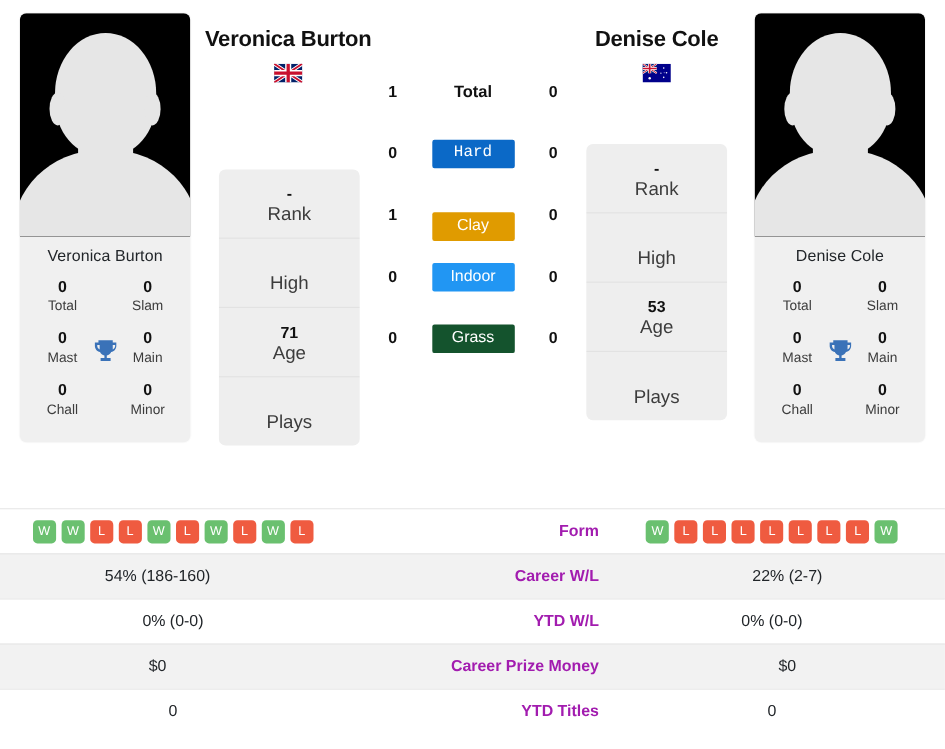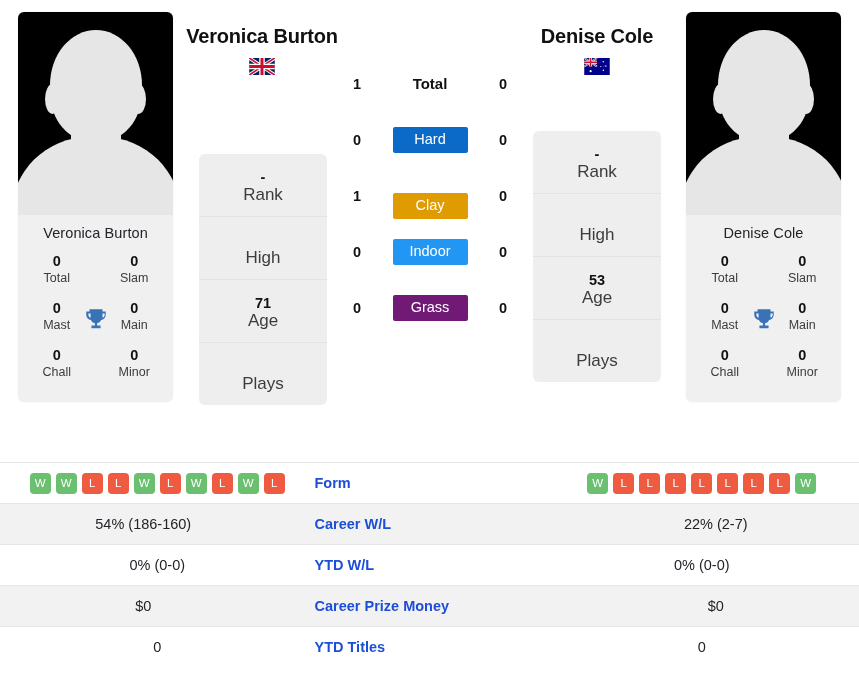--- a/index.html
+++ b/index.html
@@ -133,22 +133,22 @@
   
   .tbl { position: absolute; left: 0; top: 462px; width: 859px; }
   .t-row {
     display: flex; align-items: center;
     height: 41px;
     border-top: 1px solid #e6e6e6;
   }
   .t-row.alt { background: #f2f2f2; gap: 28px; }
   .t-left, .t-right { flex: 1; text-align: center; font-size: 14.5px; color: #212529; }
   .t-mid {
-    width: 230px; text-align: left;
-    font-size: 14.5px; font-weight: bold; color: #1d4ed8;
+    width: 230px; text-align: right;
+    font-size: 14.5px; font-weight: bold; color: #a21caf;
   }
   .form-row { height: 41px; }
   .form-cell { display: flex; justify-content: center; gap: 5px; }
   .fb {
     width: 21px; height: 21px; border-radius: 4px;
     color: #ffffff; font-size: 11.5px;
     display: flex; align-items: center; justify-content: center;
   }
   .fb.W { background: #6ac06f; }
   .fb.L { background: #ef5b40; }
@@ -240,42 +240,42 @@
       <div class="s-row">
         <div class="s-num">1</div>
         <div class="s-mid">
           <span class="s-plain">Total</span>
         </div>
         <div class="s-num">0</div>
       </div>
       <div class="s-row">
         <div class="s-num">0</div>
         <div class="s-mid">
-          <span class="s-badge" style="background: rgb(11, 105, 199);">Hard</span>
+          <span class="s-badge" style="background: rgb(11, 105, 199); font-family: Liberation Mono, monospace;">Hard</span>
         </div>
         <div class="s-num">0</div>
       </div>
       <div class="s-row">
         <div class="s-num">1</div>
         <div class="s-mid">
           <span class="s-badge" style="background: rgb(224, 155, 0); margin-top: 20px;">Clay</span>
         </div>
         <div class="s-num">0</div>
       </div>
       <div class="s-row">
         <div class="s-num">0</div>
         <div class="s-mid">
           <span class="s-badge" style="background: rgb(33, 150, 243);">Indoor</span>
         </div>
         <div class="s-num">0</div>
       </div>
       <div class="s-row">
         <div class="s-num">0</div>
         <div class="s-mid">
-          <span class="s-badge" style="background: #701a75;">Grass</span>
+          <span class="s-badge" style="background: #14532d;">Grass</span>
         </div>
         <div class="s-num">0</div>
       </div>
     </div>
 
     <div class="name-head right">
       <div class="nm">Denise Cole</div>
       <svg class="flag" viewBox="0 0 60 40">
         <rect width="60" height="40" fill="#00008B"></rect>
         <g transform="scale(0.5)">

